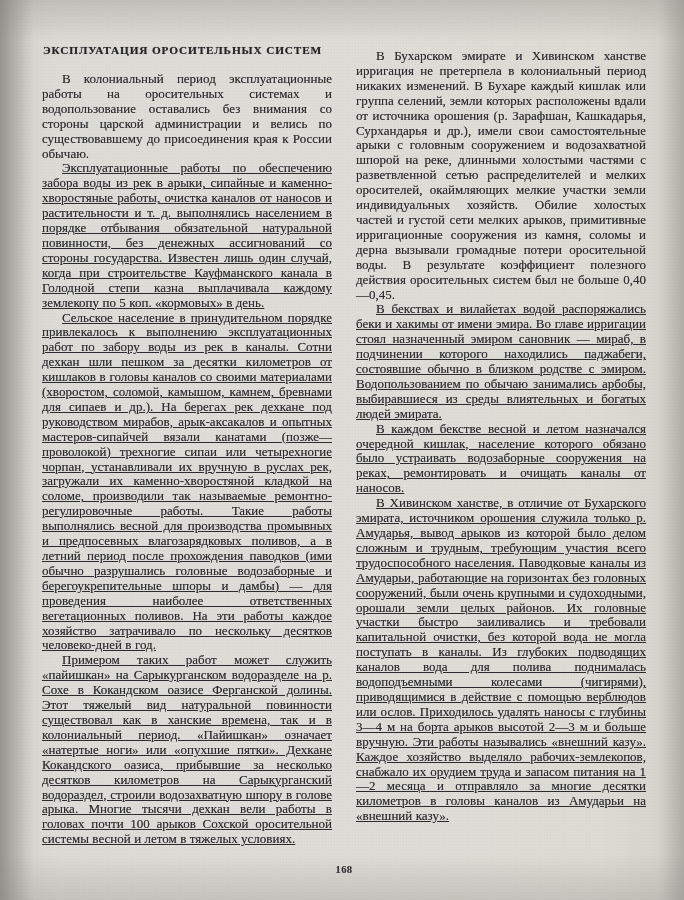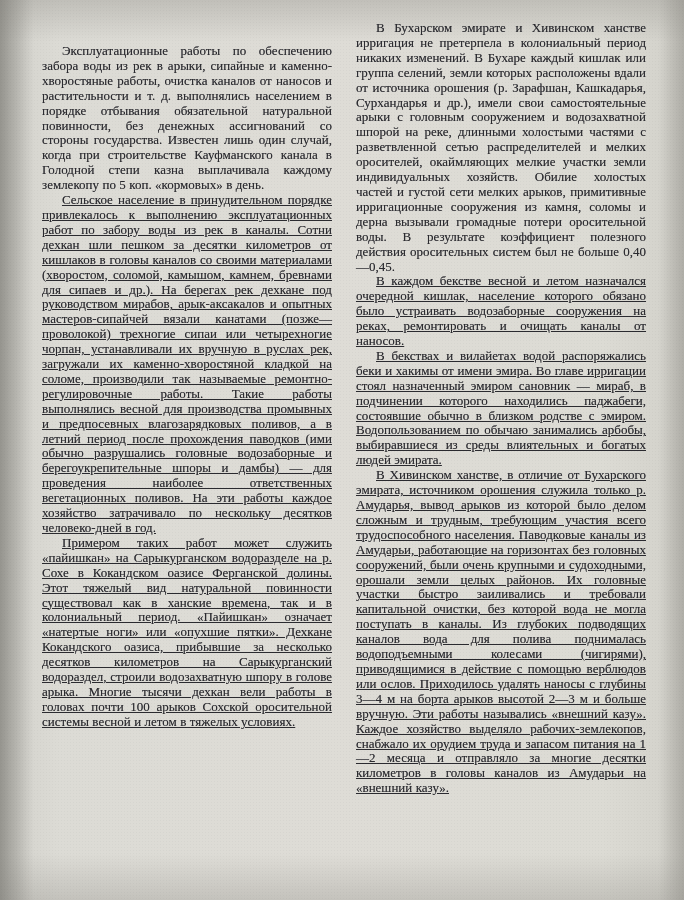--- a/index.html
+++ b/index.html
@@ -129,34 +129,37 @@
 
 <div class="page-scan">
   <div class="paper"></div>
   <div class="paper-top-shade"></div>
   <div class="paper-bottom-shade"></div>
   <div class="paper-left-shade"></div>
   <div class="paper-right-shade"></div>
 
   <div class="content">
 
+    <h1 class="section-title">ЭКСПЛУАТАЦИЯ ОРОСИТЕЛЬНЫХ СИСТЕМ</h1>
 
     <div class="columns">
 
       <div class="column col-left">
+        <p class="para">В колониальный период эксплуатационные работы на оросительных системах и водопользование оставались без внимания со стороны царской администрации и велись по существовавшему до присоединения края к России обычаю.</p>
         <p class="para">Эксплуатационные работы по обеспечению забора воды из рек в арыки, сипайные и каменно-хворостяные работы, очистка каналов от наносов и растительности и т. д. выполнялись населением в порядке отбывания обязательной натуральной повинности, без денежных ассигнований со стороны государства. Известен лишь один случай, когда при строительстве Кауфманского канала в Голодной степи казна выплачивала каждому землекопу по 5 коп. «кормовых» в день.</p>
         <p class="para">Сельское население в принудительном порядке привлекалось к выполнению эксплуатационных работ по забору воды из рек в каналы. Сотни дехкан шли пешком за десятки километров от кишлаков в головы каналов со своими материалами (хворостом, соломой, камышом, камнем, бревнами для сипаев и др.). На берегах рек дехкане под руководством мирабов, арык-аксакалов и опытных мастеров-сипайчей вязали канатами (позже—проволокой) трехногие сипаи или четырехногие чорпан, устанавливали их вручную в руслах рек, загружали их каменно-хворостяной кладкой на соломе, производили так называемые ремонтно-регулировочные работы. Такие работы выполнялись весной для производства промывных и предпосевных влагозарядковых поливов, а в летний период после прохождения паводков (ими обычно разрушались головные водозаборные и берегоукрепительные шпоры и дамбы) — для проведения наиболее ответственных вегетационных поливов. На эти работы каждое хозяйство затрачивало по нескольку десятков человеко-дней в год.</p>
         <p class="para">Примером таких работ может служить «пайишкан» на Сарыкурганском водоразделе на р. Сохе в Кокандском оазисе Ферганской долины. Этот тяжелый вид натуральной повинности существовал как в ханские времена, так и в колониальный период. «Пайишкан» означает «натертые ноги» или «опухшие пятки». Дехкане Кокандского оазиса, прибывшие за несколько десятков километров на Сарыкурганский водораздел, строили водозахватную шпору в голове арыка. Многие тысячи дехкан вели работы в головах почти 100 арыков Сохской оросительной системы весной и летом в тяжелых условиях.</p>
       </div>
 
       <div class="column col-right">
         <p class="para">В Бухарском эмирате и Хивинском ханстве ирригация не претерпела в колониальный период никаких изменений. В Бухаре каждый кишлак или группа селений, земли которых расположены вдали от источника орошения (р. Зарафшан, Кашкадарья, Сурхандарья и др.), имели свои самостоятельные арыки с головным сооружением и водозахватной шпорой на реке, длинными холостыми частями с разветвленной сетью распределителей и мелких оросителей, окаймляющих мелкие участки земли индивидуальных хозяйств. Обилие холостых частей и густой сети мелких арыков, примитивные ирригационные сооружения из камня, соломы и дерна вызывали громадные потери оросительной воды. В результате коэффициент полезного действия оросительных систем был не больше 0,40—0,45.</p>
+        <p class="para">В бекствах и вилайетах водой распоряжались беки и хакимы от имени эмира. Во главе ирригации стоял назначенный эмиром сановник — мираб, в подчинении которого находились паджабеги, состоявшие обычно в близком родстве с эмиром. Водопользованием по обычаю занимались арбобы, выбиравшиеся из среды влиятельных и богатых людей эмирата.</p>
         <p class="para">В каждом бекстве весной и летом назначался очередной кишлак, население которого обязано было устраивать водозаборные сооружения на реках, ремонтировать и очищать каналы от наносов.</p>
-        <p class="para">В бекствах и вилайетах водой распоряжались беки и хакимы от имени эмира. Во главе ирригации стоял назначенный эмиром сановник — мираб, в подчинении которого находились паджабеги, состоявшие обычно в близком родстве с эмиром. Водопользованием по обычаю занимались арбобы, выбиравшиеся из среды влиятельных и богатых людей эмирата.</p>
         <p class="para">В Хивинском ханстве, в отличие от Бухарского эмирата, источником орошения служила только р. Амударья, вывод арыков из которой было делом сложным и трудным, требующим участия всего трудоспособного населения. Паводковые каналы из Амударьи, работающие на горизонтах без головных сооружений, были очень крупными и судоходными, орошали земли целых районов. Их головные участки быстро заиливались и требовали капитальной очистки, без которой вода не могла поступать в каналы. Из глубоких подводящих каналов вода для полива поднималась водоподъемными колесами (чигирями), приводящимися в действие с помощью верблюдов или ослов. Приходилось удалять наносы с глубины 3—4 м на борта арыков высотой 2—3 м и больше вручную. Эти работы назывались «внешний казу». Каждое хозяйство выделяло рабочих-землекопов, снабжало их орудием труда и запасом питания на 1—2 месяца и отправляло за многие десятки километров в головы каналов из Амударьи на «внешний казу».</p>
       </div>
 
     </div>
 
+    <div class="folio">168</div>
   </div>
 
   <div class="grain"></div>
 </div>
 
 </body></html>

